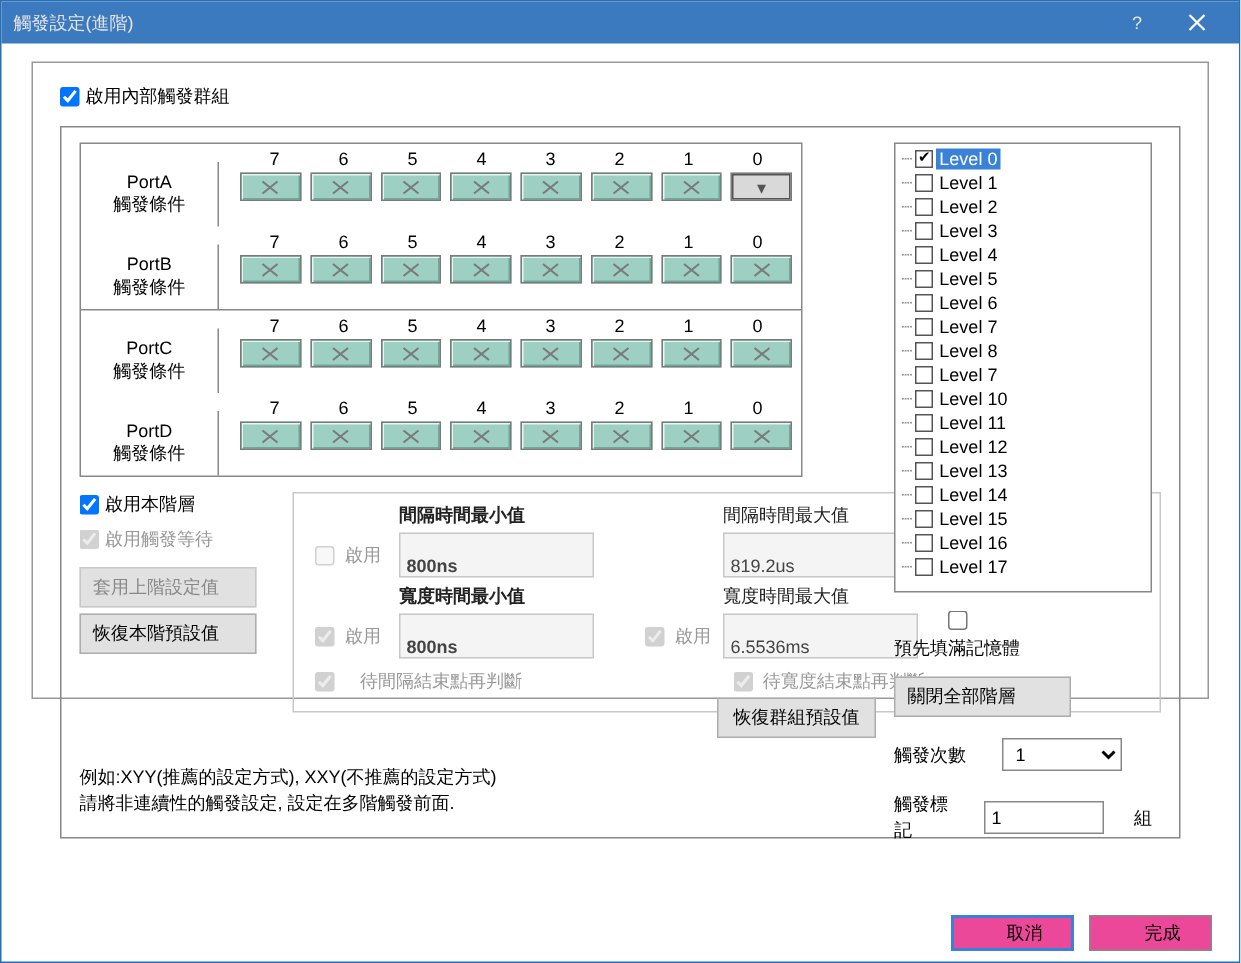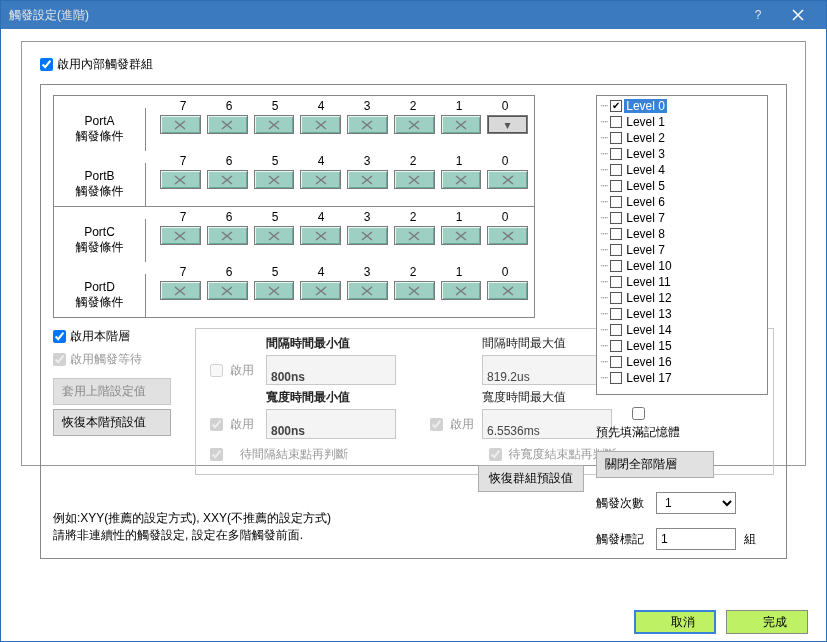--- a/index.html
+++ b/index.html
@@ -46,26 +46,26 @@
   .right-col { position: absolute; right: 18px; top: 10px; width: 172px; }
   .tree-box { border: 1px solid #888; background: #fff; height: 300px; position: relative; overflow: hidden; }
   .tree-scroll { position: absolute; inset: 0; overflow-y: scroll; padding: 2px 2px 2px 4px; }
   .tree-row { display: flex; align-items: center; height: 16px; gap: 2px; }
   .tree-dash { color: #888; font-family: monospace; }
   .tree-chk { width: 12px; height: 12px; border: 1px solid #555; display: inline-flex; align-items:center; justify-content:center; font-size:10px; line-height:1; }
   .tree-row.sel .tl { background: #3a82d8; color: #fff; padding: 0 2px; }
   .tl { padding: 0 2px; }
   .right-chk { margin-top: 12px; flex-direction: column; }
   .close-all { margin-top: 10px; }
-  .kv { display: flex; align-items: center; margin-top: 14px; gap: 8px; }
+  .kv { display: flex; align-items: center; margin-top: 14px; gap: 20px; }
   .kv label { width: 52px; }
   .kv .inp { border: 1px solid #888; height: 22px; padding: 2px 4px; width: 80px; background:#fff; }
   .kv select.inp { appearance: auto; }
   .footer { height: 38px; border-top: 0; display: flex; justify-content: flex-end; align-items: center; gap: 10px; padding: 0 18px; }
-  .btn { border: 1px solid #888; background: #bef264; width: 82px; height: 24px; display:flex; align-items:center; justify-content:center; cursor:pointer;padding-left:16px; }
+  .btn { border: 1px solid #888; background: #ec4899; width: 82px; height: 24px; display:flex; align-items:center; justify-content:center; cursor:pointer;padding-left:16px; }
   .btn.primary { border: 2px solid #3a82d8; }
   .disabled-text { color: #999; }
   ::-webkit-scrollbar { width: 17px; background: #f0f0f0; }
   ::-webkit-scrollbar-thumb { background: #c8c8c8; border: 1px solid #a8a8a8; }
 </style>
 </head>
 <body>
 
 <div class="window">
   <div class="titlebar">

